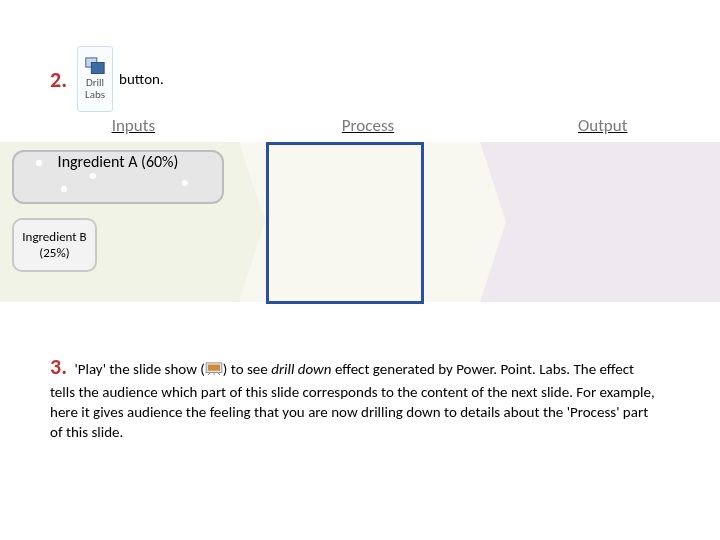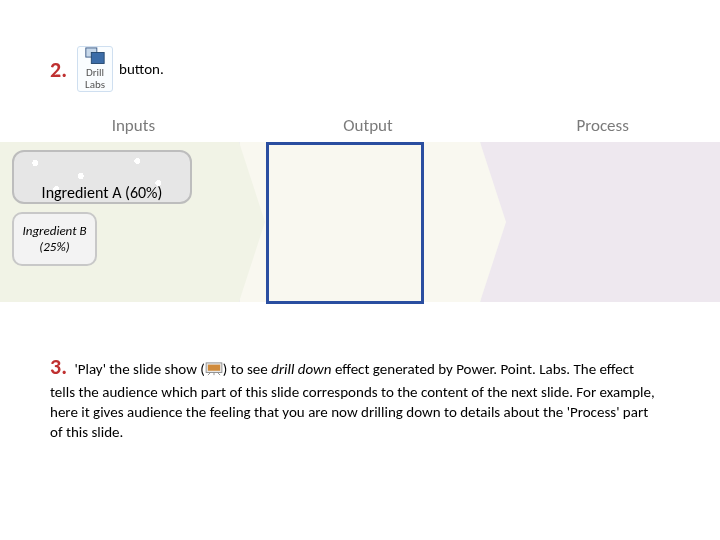--- a/index.html
+++ b/index.html
@@ -20,34 +20,35 @@
     align-items: center;
     font-size: 15px;
     color: #000;
   }
   .step-num { color: #bf3030; font-size: 22px; font-weight: bold; margin-right: 4px; }
   .drill-btn {
     display: inline-flex;
     flex-direction: column;
     align-items: center;
     margin: 0 6px;
-    padding: 0 6px;
+    padding: 10px 6px;
     border: 1px solid #cfdff0;
     border-radius: 3px;
     background: #fafdff;
     font-size: 11px;
     line-height: 1.1;
     color: #555;
   }
   .drill-icon { width: 22px; height: 18px; margin-bottom: 2px; }
   .headers {
     position: absolute;
     top: 115px;
     left: 16px; right: 0;
     display: flex;
+    text-decoration: underline;
   }
   .hdr { flex: 1; text-align: center; font-size: 17px; color: #7a7a7a; }
   .bands {
     position: absolute;
     top: 142px;
     left: 0; right: 0;
     height: 160px;
     display: flex;
   }
   .band { flex: 1; position: relative; }
@@ -60,39 +61,38 @@
     width: 0; height: 0;
     border-top: 80px solid transparent;
     border-bottom: 80px solid transparent;
     z-index: 1;
   }
   .band-inputs .arrowtip { border-left: 26px solid #f1f3e6; }
   .band-process .arrowtip { border-left: 26px solid #f9f8f0; }
   .ingr-a {
     position: absolute;
     top: 150px; left: 12px;
-    width: 180px; height: 54px;
+    width: 212px; height: 54px;
     border: 2px solid #bdbdbd;
     border-radius: 12px;
     background: radial-gradient(circle at 12% 22%, #fff 3px, transparent 3px),
                 radial-gradient(circle at 38% 48%, #fff 3px, transparent 3px),
                 radial-gradient(circle at 70% 18%, #fff 3px, transparent 3px),
                 radial-gradient(circle at 82% 62%, #fff 3px, transparent 3px),
                 radial-gradient(circle at 24% 74%, #fff 3px, transparent 3px),
                 #e6e6e6;
-    display: flex; align-items: flex-end; justify-content: center;
+    display: flex; align-items: flex-start; justify-content: center;
     font-size: 16px; font-weight: 500;
     z-index: 3;
   }
   .ingr-row {
     position: absolute;
-    top: 212px; left: 12px;
+    top: 218px; left: 12px;
     display: flex; 
     z-index: 3;
-    font-style: italic;
   }
   .ingr-small {
     width: 85px; height: 54px;
     border: 2px solid #c8c8c8;
     border-radius: 10px;
     background: #f3f3f3;
     display: flex; align-items: center; justify-content: center;
     text-align: center;
     font-size: 13px; line-height: 1.2;
   }
@@ -137,22 +137,22 @@
       </svg>
     </span>
     <span>Drill</span>
     <span>Labs</span>
   </span>
   <span>button.</span>
 </div>
 
 <div class="headers">
   <div class="hdr">Inputs</div>
+  <div class="hdr">Process</div>
   <div class="hdr">Output</div>
-  <div class="hdr">Process</div>
 </div>
 
 <div class="bands">
   <div class="band band-inputs">
       <div class="arrowtip"></div>
     </div>
   <div class="band band-process">
       <div class="arrowtip"></div>
     </div>
   <div class="band band-output"></div>

